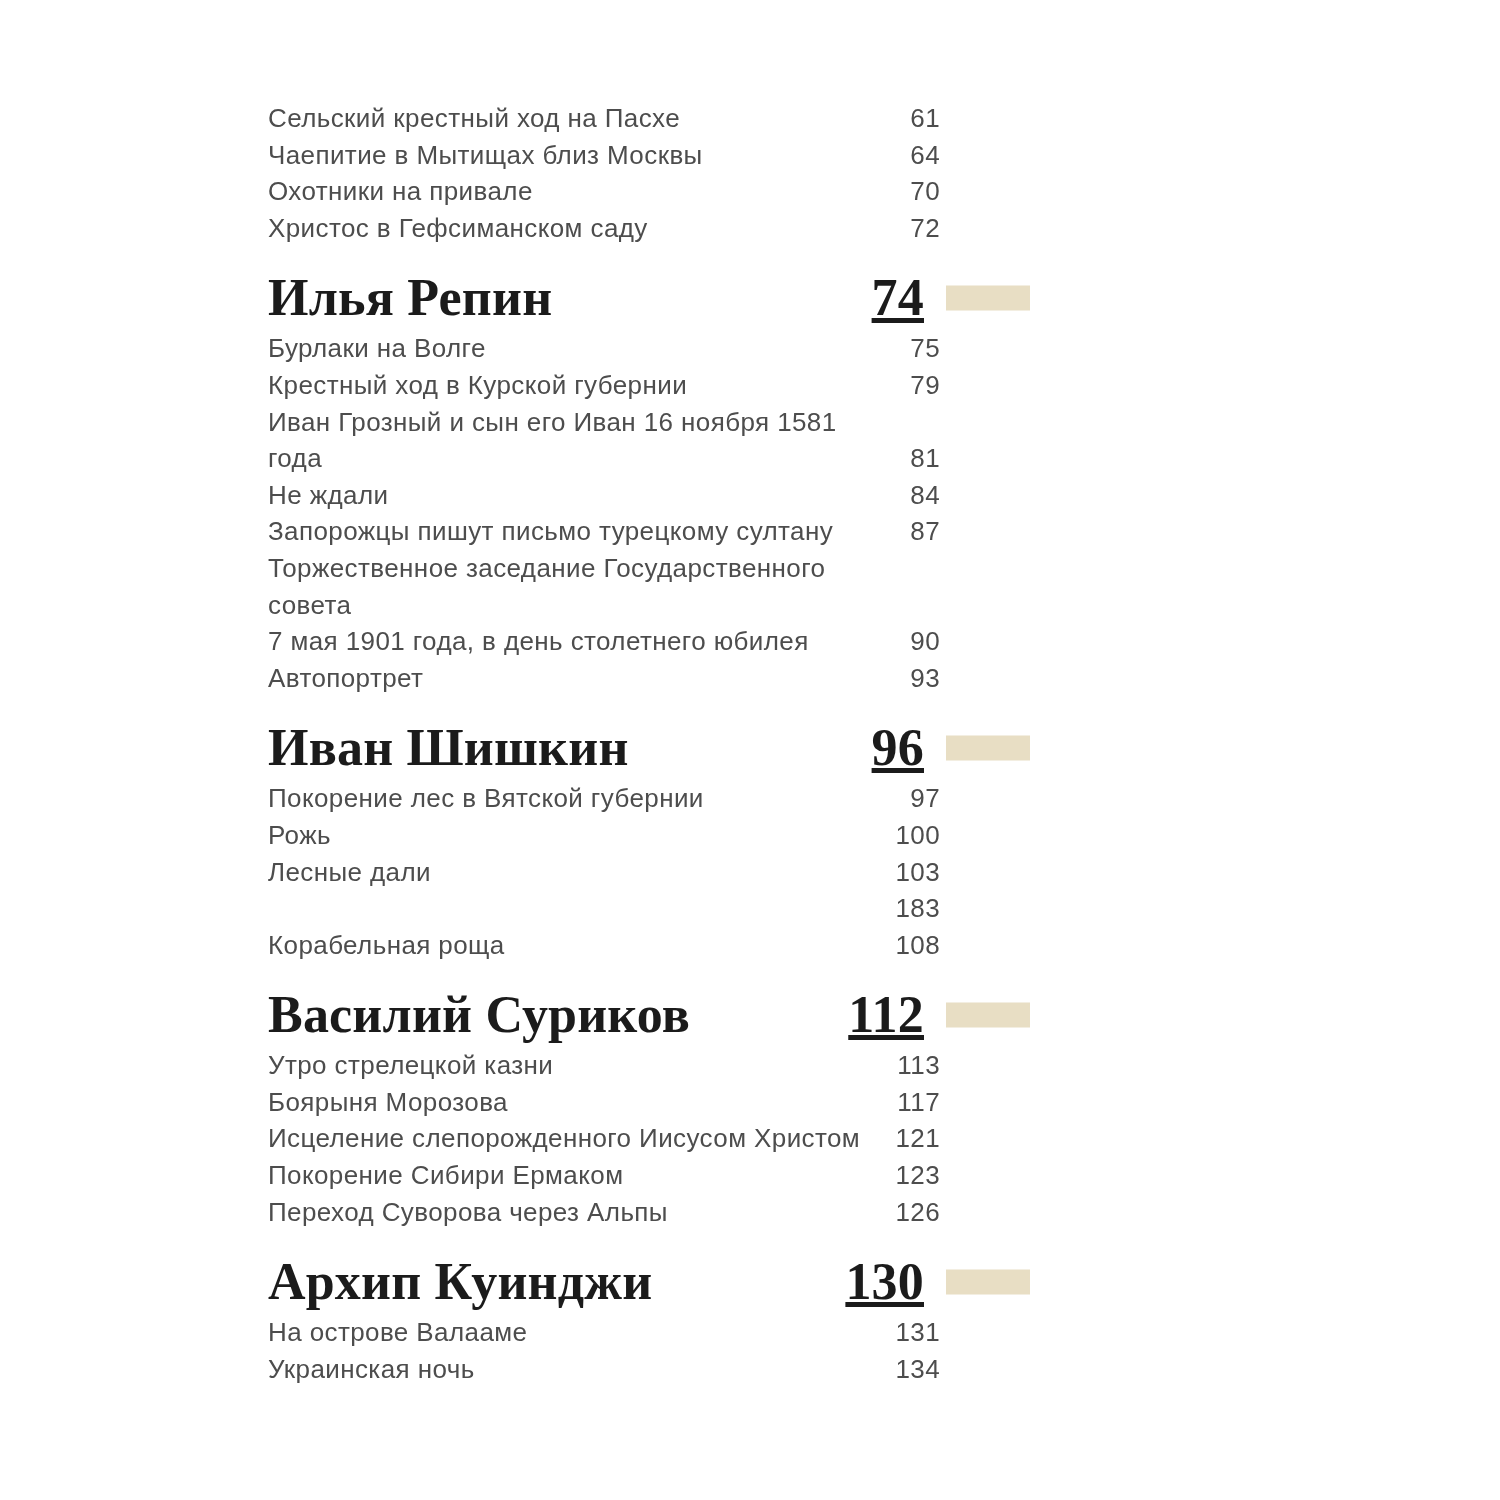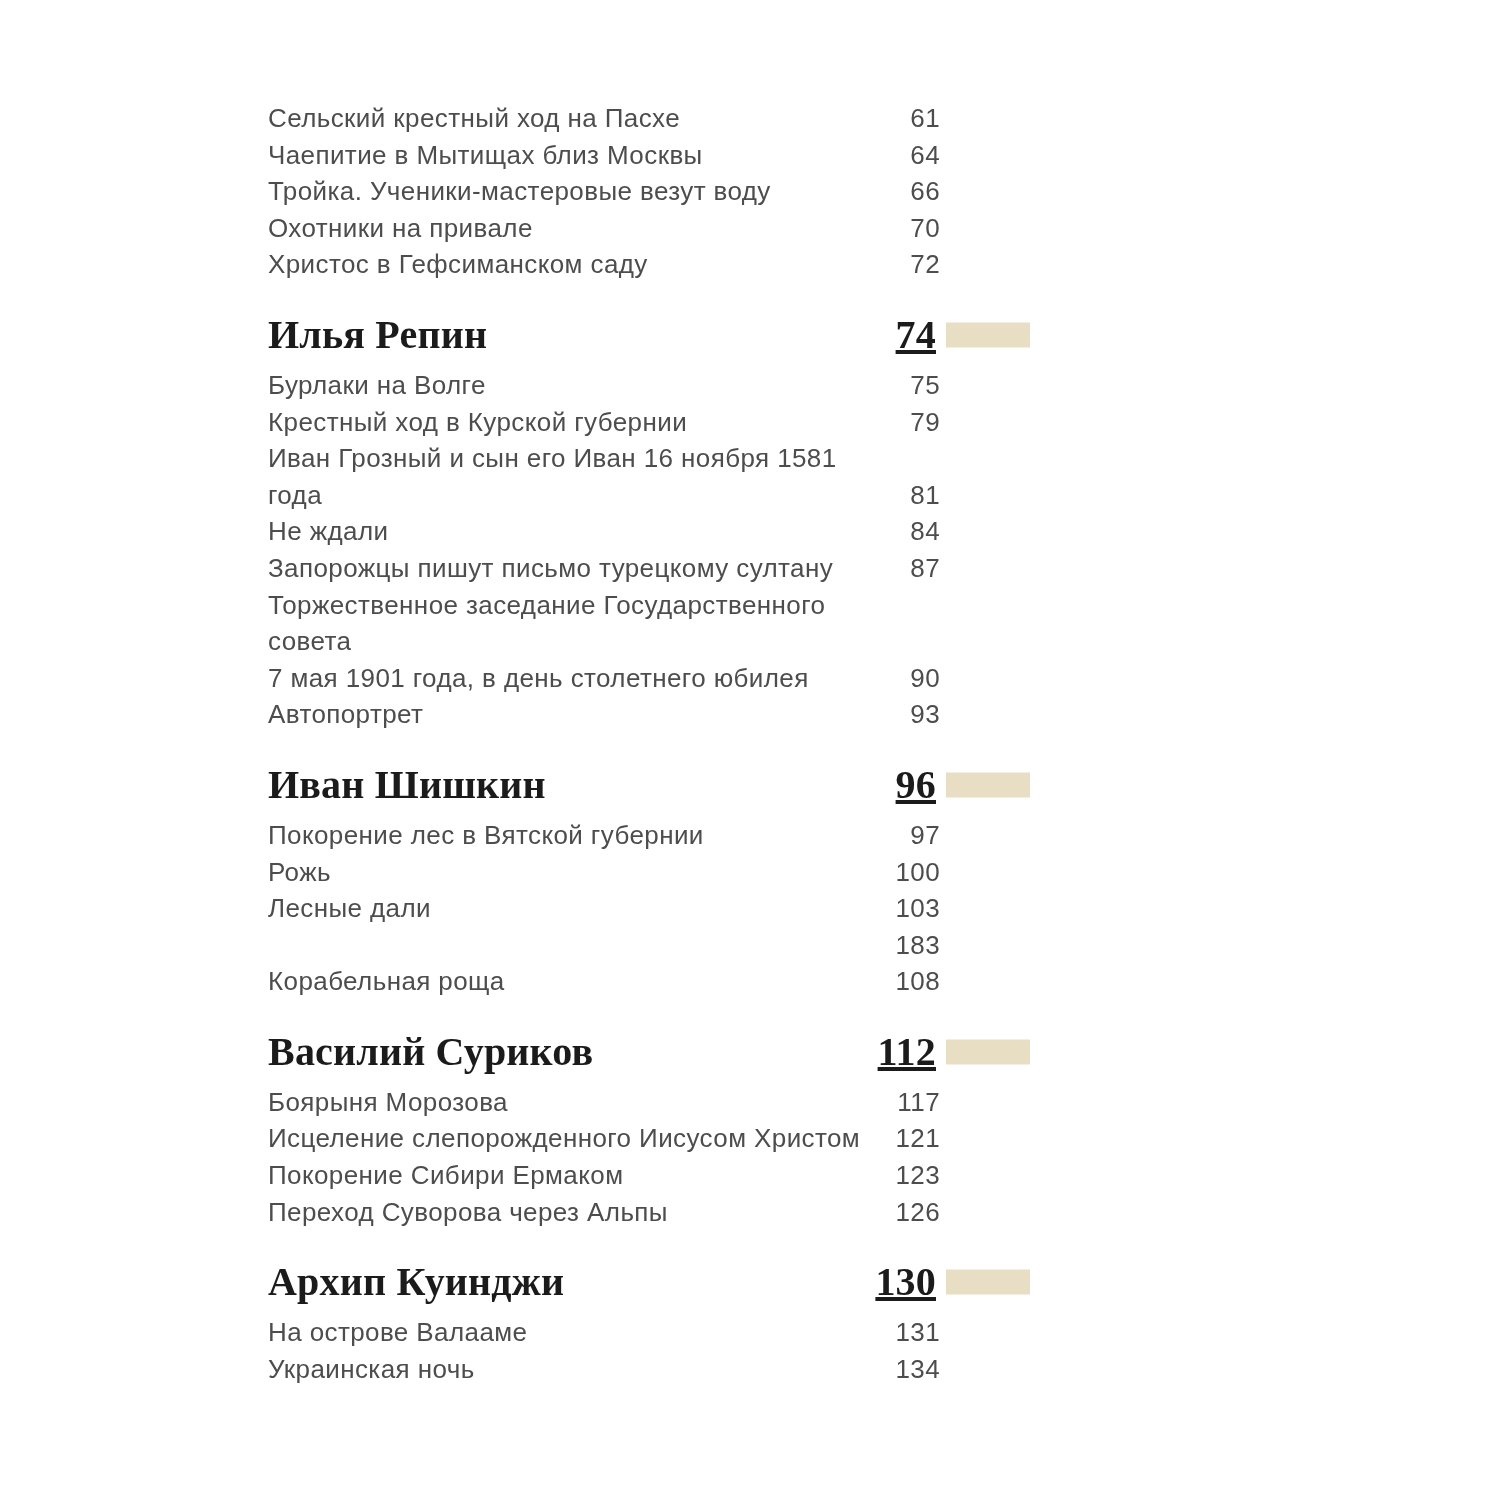--- a/index.html
+++ b/index.html
@@ -44,24 +44,24 @@
   .toc-entry .pagenum {
     margin-left: auto;
     padding-left: 20px;
     text-align: right;
     flex: none;
   }
   .toc-header {
     position: relative;
     display: flex;
     align-items: flex-start;
-    margin: 28px 4px 8px 0;
+    margin: 28px 16px 8px 0;
     font-family: "Liberation Serif", "DejaVu Serif", serif;
     font-weight: 700;
-    font-size: 40px;
+    font-size: 52px;
     line-height: 48px;
     color: #1b1b1b;
     letter-spacing: 0.2px;
   }
   .toc-header .pagenum {
     margin-left: auto;
     padding-left: 20px;
     text-align: right;
     flex: none;
     text-decoration: underline;
@@ -83,24 +83,20 @@
       <div class="toc-section">
         <div class="toc-entry">
           <span class="title">Сельский крестный ход на Пасхе</span>
           <span class="pagenum">61</span>
         </div>
         <div class="toc-entry">
           <span class="title">Чаепитие в Мытищах близ Москвы</span>
           <span class="pagenum">64</span>
         </div>
         <div class="toc-entry">
-          <span class="title">Тройка. Ученики-мастеровые везут воду</span>
-          <span class="pagenum">66</span>
-        </div>
-        <div class="toc-entry">
           <span class="title">Охотники на привале</span>
           <span class="pagenum">70</span>
         </div>
         <div class="toc-entry">
           <span class="title">Христос в Гефсиманском саду</span>
           <span class="pagenum">72</span>
         </div>
       </div>
       <div class="toc-section">
         <div class="toc-header">
@@ -162,20 +158,24 @@
         <div class="toc-entry">
           <span class="title">Корабельная роща</span>
           <span class="pagenum">108</span>
         </div>
       </div>
       <div class="toc-section">
         <div class="toc-header">
           <span class="title">Василий Суриков</span>
           <span class="pagenum">112</span>
           <span class="swatch" style="background: rgb(232, 222, 196);"></span>
+        </div>
+        <div class="toc-entry">
+          <span class="title">Утро стрелецкой казни</span>
+          <span class="pagenum">113</span>
         </div>
         <div class="toc-entry">
           <span class="title">Боярыня Морозова</span>
           <span class="pagenum">117</span>
         </div>
         <div class="toc-entry">
           <span class="title">Исцеление слепорожденного Иисусом Христом</span>
           <span class="pagenum">121</span>
         </div>
         <div class="toc-entry">

